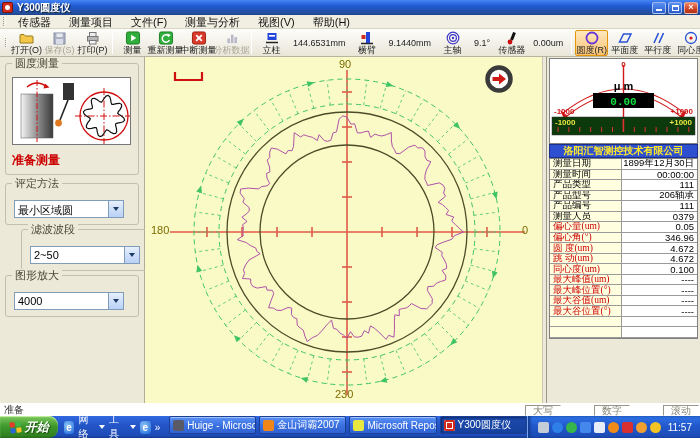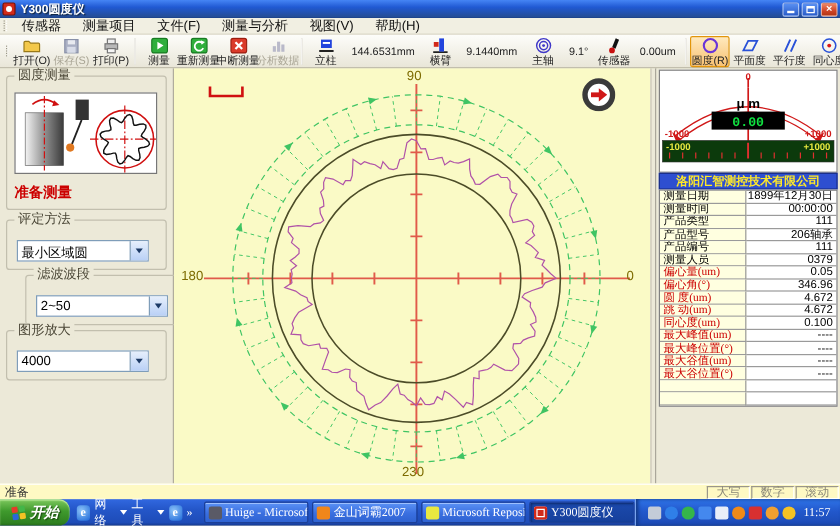--- a/index.html
+++ b/index.html
@@ -79,29 +79,29 @@
   #data-table{position:absolute;left:2px;top:101px;width:149px;height:181px;background:#fff;
     border:1px solid #808080;display:grid;grid-template-columns:72px 1fr;grid-auto-rows:1fr;}
   .tcell{border-right:1px solid #9a9a9a;border-bottom:1px solid #9a9a9a;font-size:9.5px;
     display:flex;align-items:center;padding:0 3px;overflow:hidden;white-space:nowrap;}
   .tcell.lbl{background:#ffffe0;color:#000;}
   .tcell.val{justify-content:flex-end;color:#000;}
   .tcell.red{color:#cc0000;font-family:Liberation Serif, serif;}
   .tcell:nth-child(2n){border-right:none;}
 
   
-  #statusbar{position:absolute;left:0;top:403px;width:700px;height:13px;background:#fef9c3;
-    border-top:1px solid #fff;display:flex;align-items:center;font-size:10px;color:#333;}
+  #statusbar{position:absolute;left:0;top:403px;width:700px;height:13px;background:#ffffff;
+    border-top:1px solid #fff;display:flex;align-items:center;font-size:10px;color:#333;gap:32px;}
   #status-ready{flex:1;padding-left:4px;}
   .status-cell{width:36px;text-align:center;color:#8a8778;border:1px solid;
     border-color:#9a968a #fff #fff #9a968a;height:11px;line-height:10px;margin-right:1px;}
 
   
   #taskbar{position:absolute;left:0;top:416px;width:700px;height:22px;
-    background:linear-gradient(#3168e0,#2456c8 40%,#1e4cb8 88%,#15398f);display:flex;align-items:center;font-family:Liberation Serif, serif;}
+    background:linear-gradient(#3168e0,#2456c8 40%,#1e4cb8 88%,#15398f);display:flex;}
   #start-btn{height:22px;width:64px;border-radius:0 9px 9px 0;
     background:linear-gradient(#7ec95e,#3f9a2d 45%,#2f8120 90%,#266a18);
     box-shadow:inset 0 1px 1px #c8f0a8;display:flex;align-items:center;justify-content:center;gap:3px;}
   #start-btn span{color:#fff;font-size:12px;font-weight:bold;font-style:italic;text-shadow:1px 1px 1px #1a4a10;}
   #quicklaunch{display:flex;align-items:center;gap:4px;padding:0 6px;color:#fff;font-size:10px;}
   .ql-tri{width:0;height:0;border-left:3px solid transparent;border-right:3px solid transparent;border-top:4px solid #fff;}
   .ql-icon{width:13px;height:13px;border-radius:3px;background:radial-gradient(circle at 35% 35%,#8ec4f8,#1a66d8);
     color:#fff;font-size:10px;font-weight:bold;text-align:center;line-height:13px;}
   .ql-chev{color:#fff;font-size:10px;}
   .taskbtn{height:18px;width:96px;margin-left:3px;border-radius:2px;border:1px solid #1c3f96;

